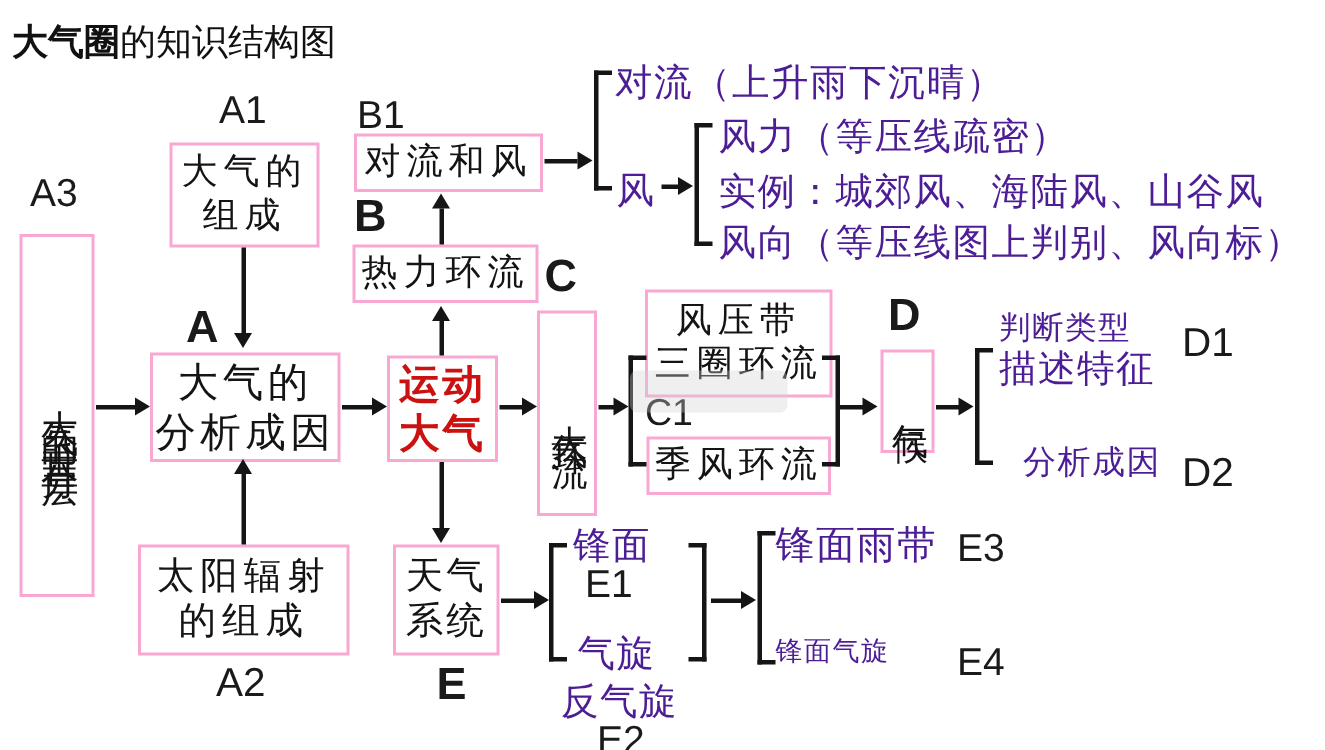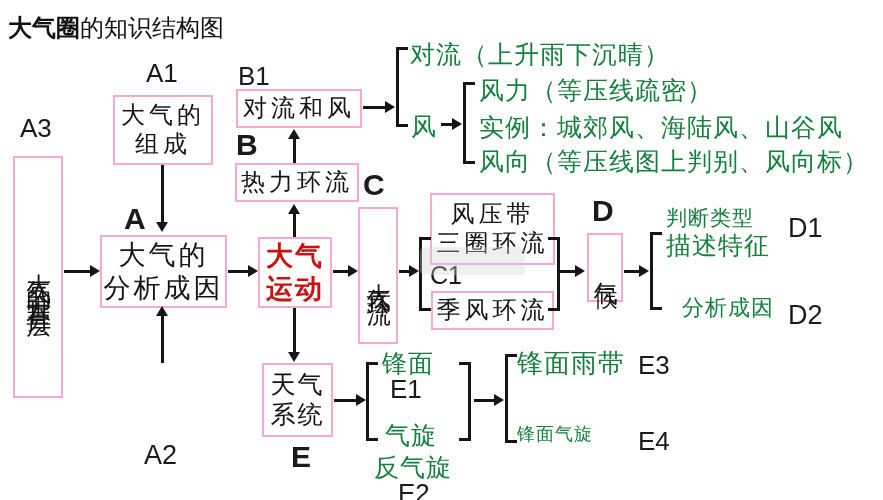--- a/index.html
+++ b/index.html
@@ -19,21 +19,21 @@
   .hline,.vline{position:absolute;background:#151515;}
   .hline{height:3px;}
   .vline{width:3px;}
   .ah{position:absolute;width:0;height:0;}
   .ah-r{border-top:6px solid transparent;border-bottom:6px solid transparent;border-left:10px solid #151515;}
   .ah-u{border-left:6px solid transparent;border-right:6px solid transparent;border-bottom:10px solid #151515;}
   .ah-d{border-left:6px solid transparent;border-right:6px solid transparent;border-top:10px solid #151515;}
   .br-l{position:absolute;border-left:3px solid #151515;border-top:3px solid #151515;border-bottom:3px solid #151515;box-sizing:border-box;}
   .br-r{position:absolute;border-right:3px solid #151515;border-top:3px solid #151515;border-bottom:3px solid #151515;box-sizing:border-box;}
   
-  .cn{position:absolute;font-family:"Liberation Serif",serif;color:#15803d;white-space:nowrap;letter-spacing:1px;}
+  .cn{position:absolute;font-family:"Liberation Serif",serif;color:#4c1d95;white-space:nowrap;letter-spacing:1px;}
   .red{color:#cc1111;font-weight:700;}
   .watermark{position:absolute;background:rgba(208,208,208,0.35);border-radius:5px;}
 </style>
 </head>
 <body>
 
 <div id="canvas">
 
   <div class="abs" style="left:8px;top:2px;font-size:24px;">
     <span class="bold">大气圈</span><span>的知识结构图</span>
@@ -66,41 +66,45 @@
   <div class="box" style="left:235px;top:153px;width:124px;height:39px;font-size:24px;">
     <div class="ln">热力环流</div>
   </div>
 
   <div class="box" style="left:100px;top:225px;width:127px;height:73px;font-size:27px;">
     <div class="ln" style="letter-spacing:3px;">大气的</div>
     <div class="ln" style="letter-spacing:3px;">分析成因</div>
   </div>
 
   <div class="box" style="left:258px;top:227px;width:74px;height:71px;font-size:27px;">
+    <div class="ln red" style="letter-spacing:2px;">运动</div>
     <div class="ln red" style="letter-spacing:2px;">大气</div>
-    <div class="ln red" style="letter-spacing:2px;">运动</div>
   </div>
 
   <div class="box" style="left:358px;top:197px;width:40px;height:137px;font-size:24px;">
     <div class="vtext" style="letter-spacing:6px;">大气环流</div>
   </div>
 
   <div class="box" style="left:430px;top:183px;width:125px;height:72px;font-size:24px;">
     <div class="ln">风压带</div>
     <div class="ln">三圈环流</div>
   </div>
 
   <div class="box" style="left:431px;top:281px;width:123px;height:39px;font-size:24px;">
     <div class="ln">季风环流</div>
   </div>
 
   <div class="box" style="left:587px;top:223px;width:36px;height:69px;font-size:24px;">
     <div class="vtext" style="letter-spacing:5px;">气候</div>
   </div>
 
+  <div class="box" style="left:92px;top:353px;width:141px;height:74px;font-size:25px;">
+    <div class="ln">太阳辐射</div>
+    <div class="ln">的组成</div>
+  </div>
 
   <div class="box" style="left:262px;top:353px;width:71px;height:74px;font-size:25px;">
     <div class="ln" style="letter-spacing:2px;">天气</div>
     <div class="ln" style="letter-spacing:2px;">系统</div>
   </div>
 
   <div class="hline" style="left:64px;top:260px;width:27px;"></div>
   <div class="ah ah-r" style="left:90px;top:255px;"></div>
 
   <div class="vline" style="left:161px;top:155px;height:58px;"></div>

